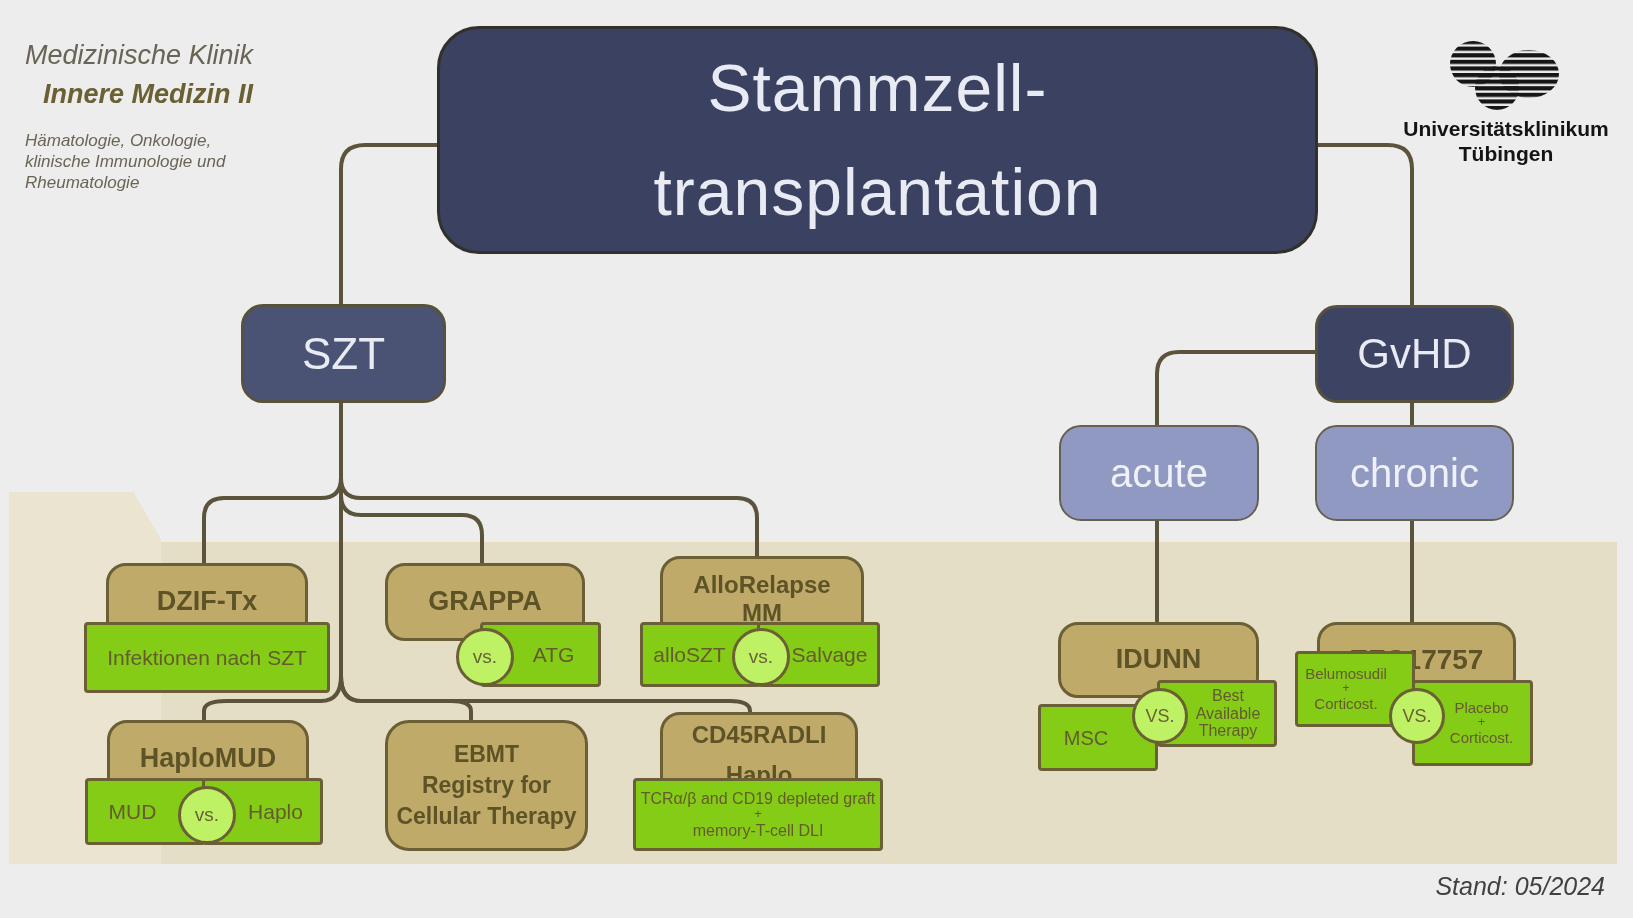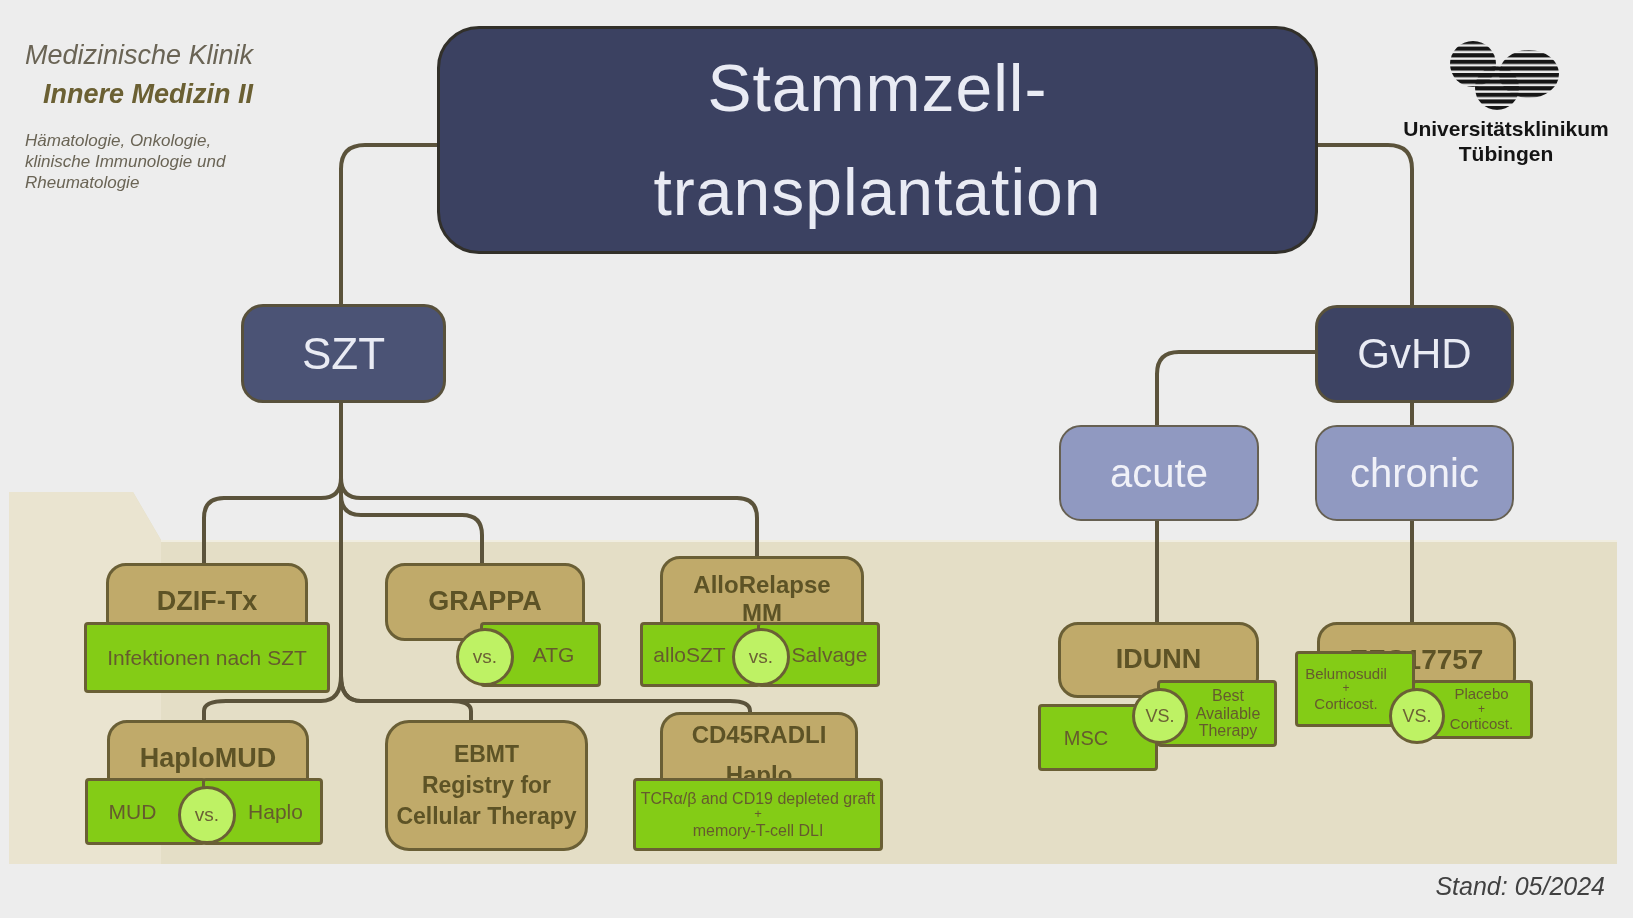--- a/index.html
+++ b/index.html
@@ -133,21 +133,21 @@
     <div>Therapy</div>
   </div>
   <div class="vs" style="left:1132px;top:688px;width:50px;height:50px;font-size:18px;">VS.</div>
 
   <div class="tanhdr" style="left:1317px;top:622px;width:193px;height:70px;font-size:28px;">EFC17757</div>
   <div class="tansub" style="left:1295px;top:651px;width:120px;height:76px;font-size:15px;padding-right:18px;box-sizing:border-box;">
     <div>Belumosudil</div>
     <div style="font-size:12px;">+</div>
     <div>Corticost.</div>
   </div>
-  <div class="tansub" style="left:1412px;top:680px;width:121px;height:59px;font-size:15px;padding-left:18px;box-sizing:border-box;">
+  <div class="tansub" style="left:1412px;top:680px;width:121px;height:86px;font-size:15px;padding-left:18px;box-sizing:border-box;">
     <div>Placebo</div>
     <div style="font-size:12px;">+</div>
     <div>Corticost.</div>
   </div>
   <div class="vs" style="left:1389px;top:688px;width:50px;height:50px;font-size:18px;">VS.</div>
 
   <div class="stand">Stand: 05/2024</div>
 
 </div>
 

